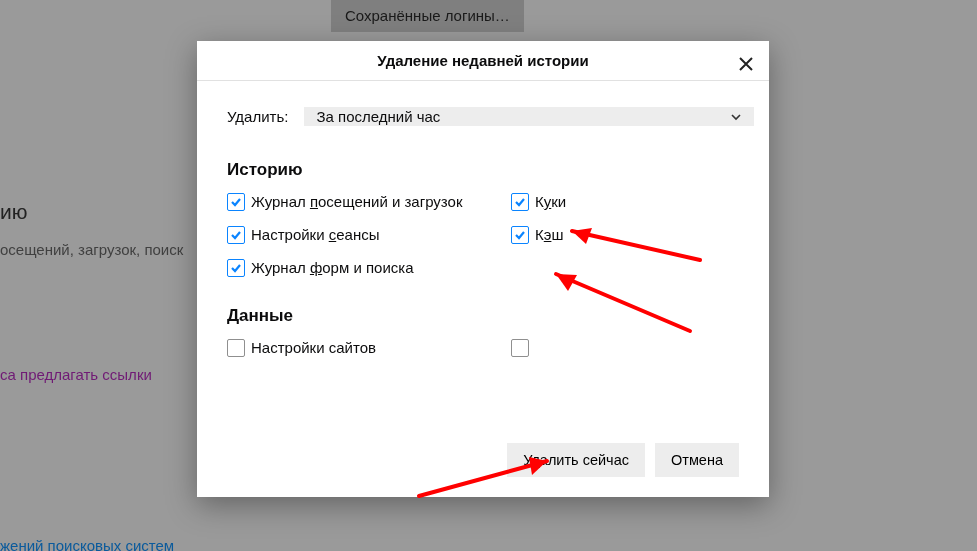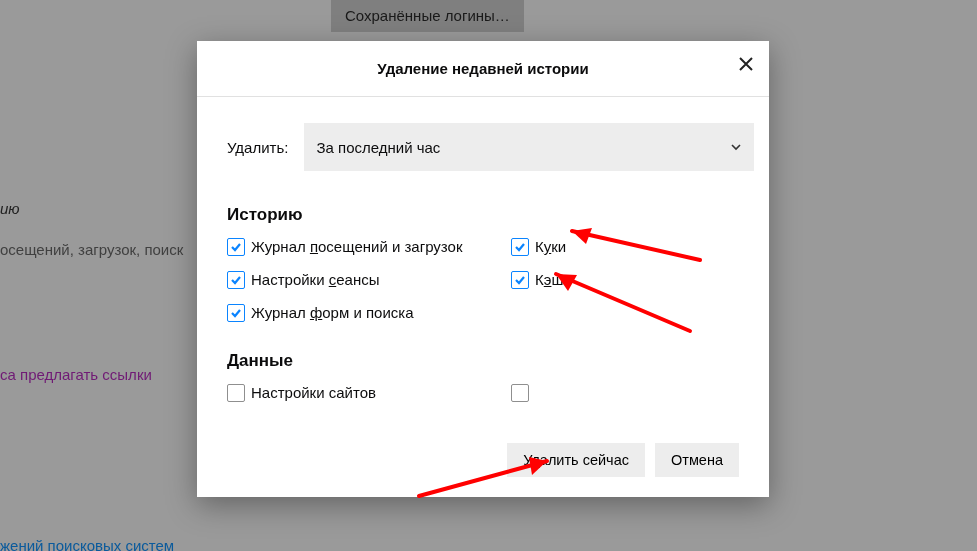--- a/index.html
+++ b/index.html
@@ -6,53 +6,53 @@
     html, body { width: 977px; height: 551px; overflow: hidden; font-family: "Segoe UI", Arial, sans-serif; font-size: 15px; color: #0c0c0d; }
     body { position: relative; background: #f5f5f5; }
 
     
     .bg { position: absolute; inset: 0; background: #9a9a9a; padding: 12px; }
     .bg .saved-logins {
       position: absolute; top: 0; left: 331px;
       background: #7f7f7f; color: #1a1a1a; padding: 7px 14px 8px;
       font-size: 15px;
     }
-    .bg .frag1 { position: absolute; top: 200px; left: 0; color: #222; font-size: 15px; font-style: italic; }
+    .bg .frag1 { position: absolute; top: 200px; left: 0; color: #222; font-size: 21px; }
     .bg .frag2 { position: absolute; top: 241px; left: 0; color: #404040; font-size: 15px; }
     .bg .frag3 { position: absolute; top: 366px; left: 0; color: #701a75; font-size: 15px; }
     .bg .frag4 { position: absolute; top: 537px; left: 0; color: #0a5a9c; font-size: 15px; }
 
     
     .dialog {
       position: absolute;
       top: 41px; left: 197px;
       width: 572px; height: 456px;
       background: #ffffff;
       box-shadow: 0 8px 28px rgba(0,0,0,0.35);
       display: flex; flex-direction: column;
     }
     .dialog-header {
-      height: 56px; border-bottom: 1px solid #e1e1e1;
+      height: 40px; border-bottom: 1px solid #e1e1e1;
       display: flex; align-items: center; justify-content: center;
       position: relative;
     }
     .dialog-title { font-weight: 600; font-size: 15px; color: #0c0c0d; }
     .close-btn {
       position: absolute; right: 6px; top: 6px; width: 34px; height: 34px;
       display: flex; align-items: center; justify-content: center;
       cursor: pointer; color: #222;
     }
     .close-btn svg { width: 14px; height: 14px; }
 
     .dialog-body { padding: 26px 15px 18px 30px; flex: 1; position: relative; }
 
     .row-range { display: flex; align-items: center; gap: 16px; margin-bottom: 34px; }
     .range-label { font-size: 15px; }
     .select {
-      flex: 1; height: 48px; background: #ededed; border: none;
+      flex: 1; height: 19px; background: #ededed; border: none;
       display: flex; align-items: center; justify-content: space-between;
       padding: 0 12px; cursor: pointer;
     }
     .select-text { font-size: 15px; }
     .select svg { width: 12px; height: 12px; }
 
     .section-h { font-weight: 700; font-size: 17px; margin-bottom: 12px; }
 
     .check-grid { display: grid; grid-template-columns: 284px 1fr; row-gap: 13px; margin-bottom: 28px; }
     .check { display: flex; align-items: flex-start; gap: 6px; line-height: 20px; }

